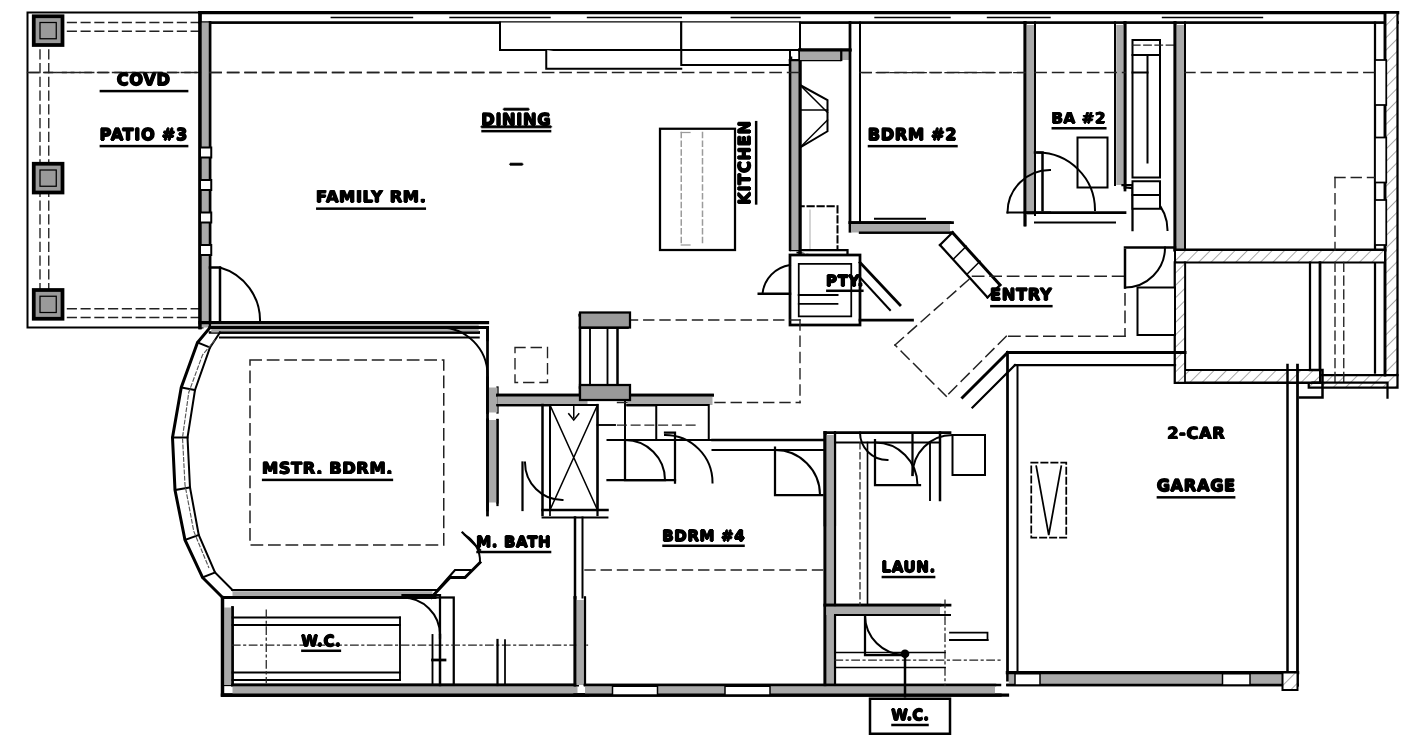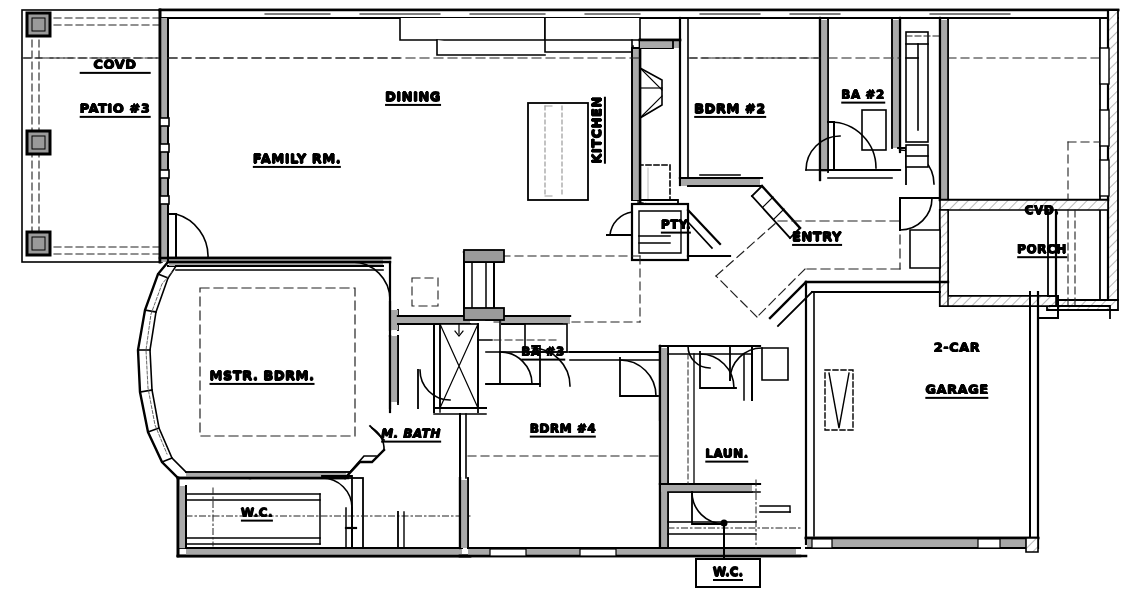--- a/index.html
+++ b/index.html
@@ -629,65 +629,58 @@
 
   <div class="rm-label" style="left:115px; top:88px; font-size:13px; border-bottom:none;">
     <span class="ln">COVD</span>
     <span class="ln">PATIO #3</span>
   </div>
 
   <div class="rm-label" style="left:297px; top:160px; font-size:13px; border-bottom:none;">
     <span class="ln">FAMILY RM.</span>
   </div>
 
-  <div class="rm-label" style="left:413px; top:98px; font-size:13px; border-bottom:none;">
+  <div class="rm-label" style="left:413px; top:98px; font-size:13px; border-bottom:none;text-decoration:underline;">
     <span class="ln">DINING</span>
   </div>
 
   <div class="rm-label vert" style="left:598px; top:130px; font-size:13px; border-bottom:none;">
     <span class="ln">KITCHEN</span>
   </div>
 
   <div class="rm-label" style="left:656px; top:226px; font-size:12px; border-bottom:none;padding-left:40px;">
     <span class="ln">PTY.</span>
   </div>
 
   <div class="rm-label" style="left:730px; top:110px; font-size:13px; border-bottom:none;">
     <span class="ln">BDRM #2</span>
   </div>
 
   <div class="rm-label" style="left:863px; top:96px; font-size:12px; border-bottom:none;">
     <span class="ln">BA #2</span>
   </div>
 
 
-  <div class="rm-label" style="left:1042px; top:231px; font-size:12px; border-bottom:none;">
-    <span class="ln nb">CVD.</span>
-    <span class="ln">PORCH</span>
-  </div>
 
   <div class="rm-label" style="left:262px; top:377px; font-size:13px; border-bottom:none;">
     <span class="ln">MSTR. BDRM.</span>
   </div>
 
   <div class="rm-label" style="left:817px; top:238px; font-size:13px; border-bottom:none;">
     <span class="ln">ENTRY</span>
   </div>
 
-  <div class="rm-label" style="left:411px; top:435px; font-size:12px; border-bottom:none;font-style:italic;">
+  <div class="rm-label" style="left:411px; top:435px; font-size:12px; border-bottom:none;">
     <span class="ln">M. BATH</span>
   </div>
 
   <div class="rm-label" style="left:257px; top:514px; font-size:12px; border-bottom:none;">
     <span class="ln">W.C.</span>
   </div>
 
-  <div class="rm-label" style="left:543px; top:353px; font-size:12px; border-bottom:none;">
-    <span class="ln">BA #3</span>
-  </div>
 
   <div class="rm-label" style="left:563px; top:430px; font-size:12px; border-bottom:none;">
     <span class="ln">BDRM #4</span>
   </div>
 
   <div class="rm-label" style="left:727px; top:455px; font-size:12px; border-bottom:none;">
     <span class="ln">LAUN.</span>
   </div>
 
   <div class="rm-label" style="left:957px; top:370px; font-size:13px; border-bottom:none;">

